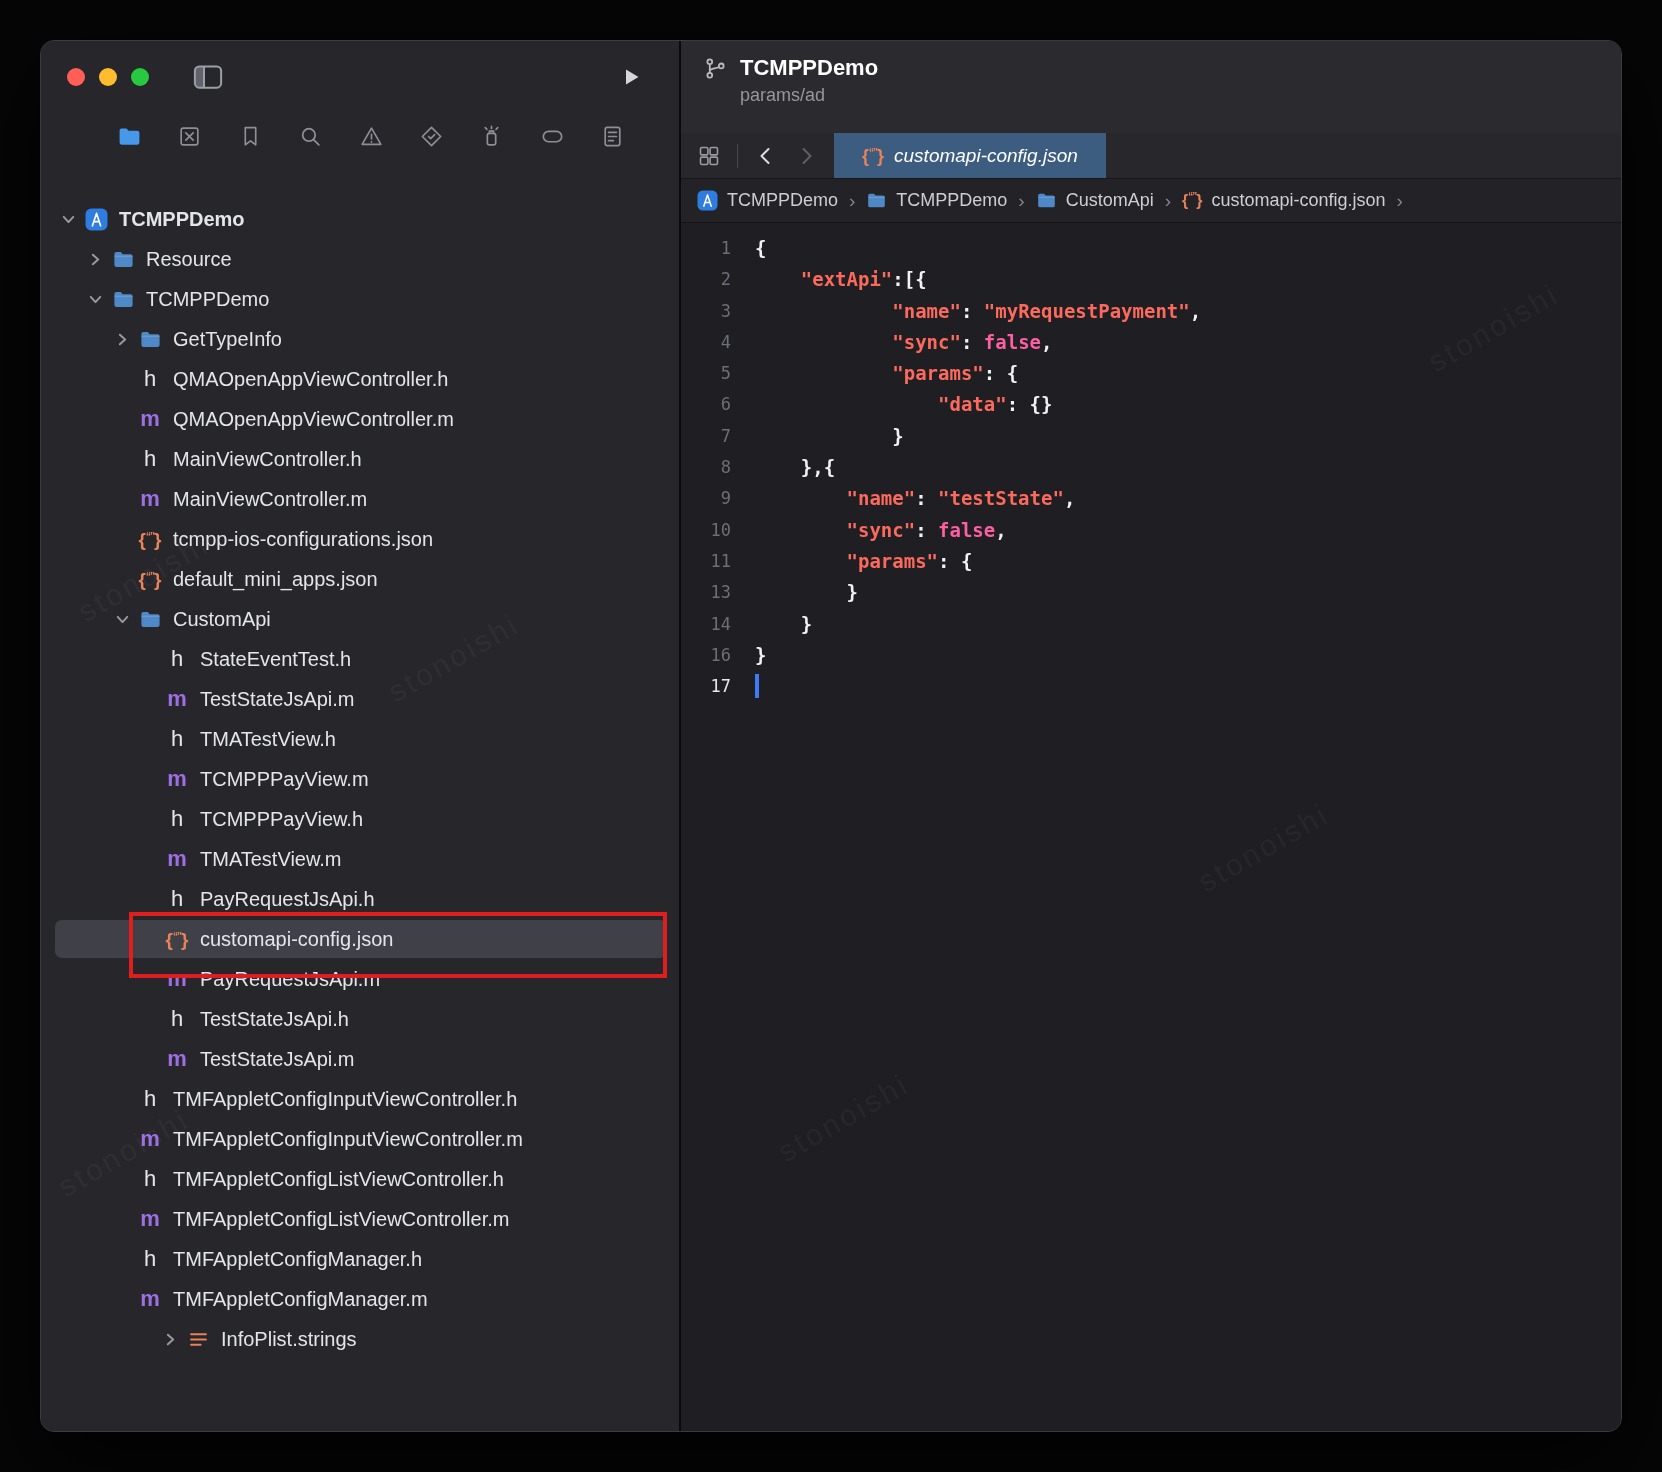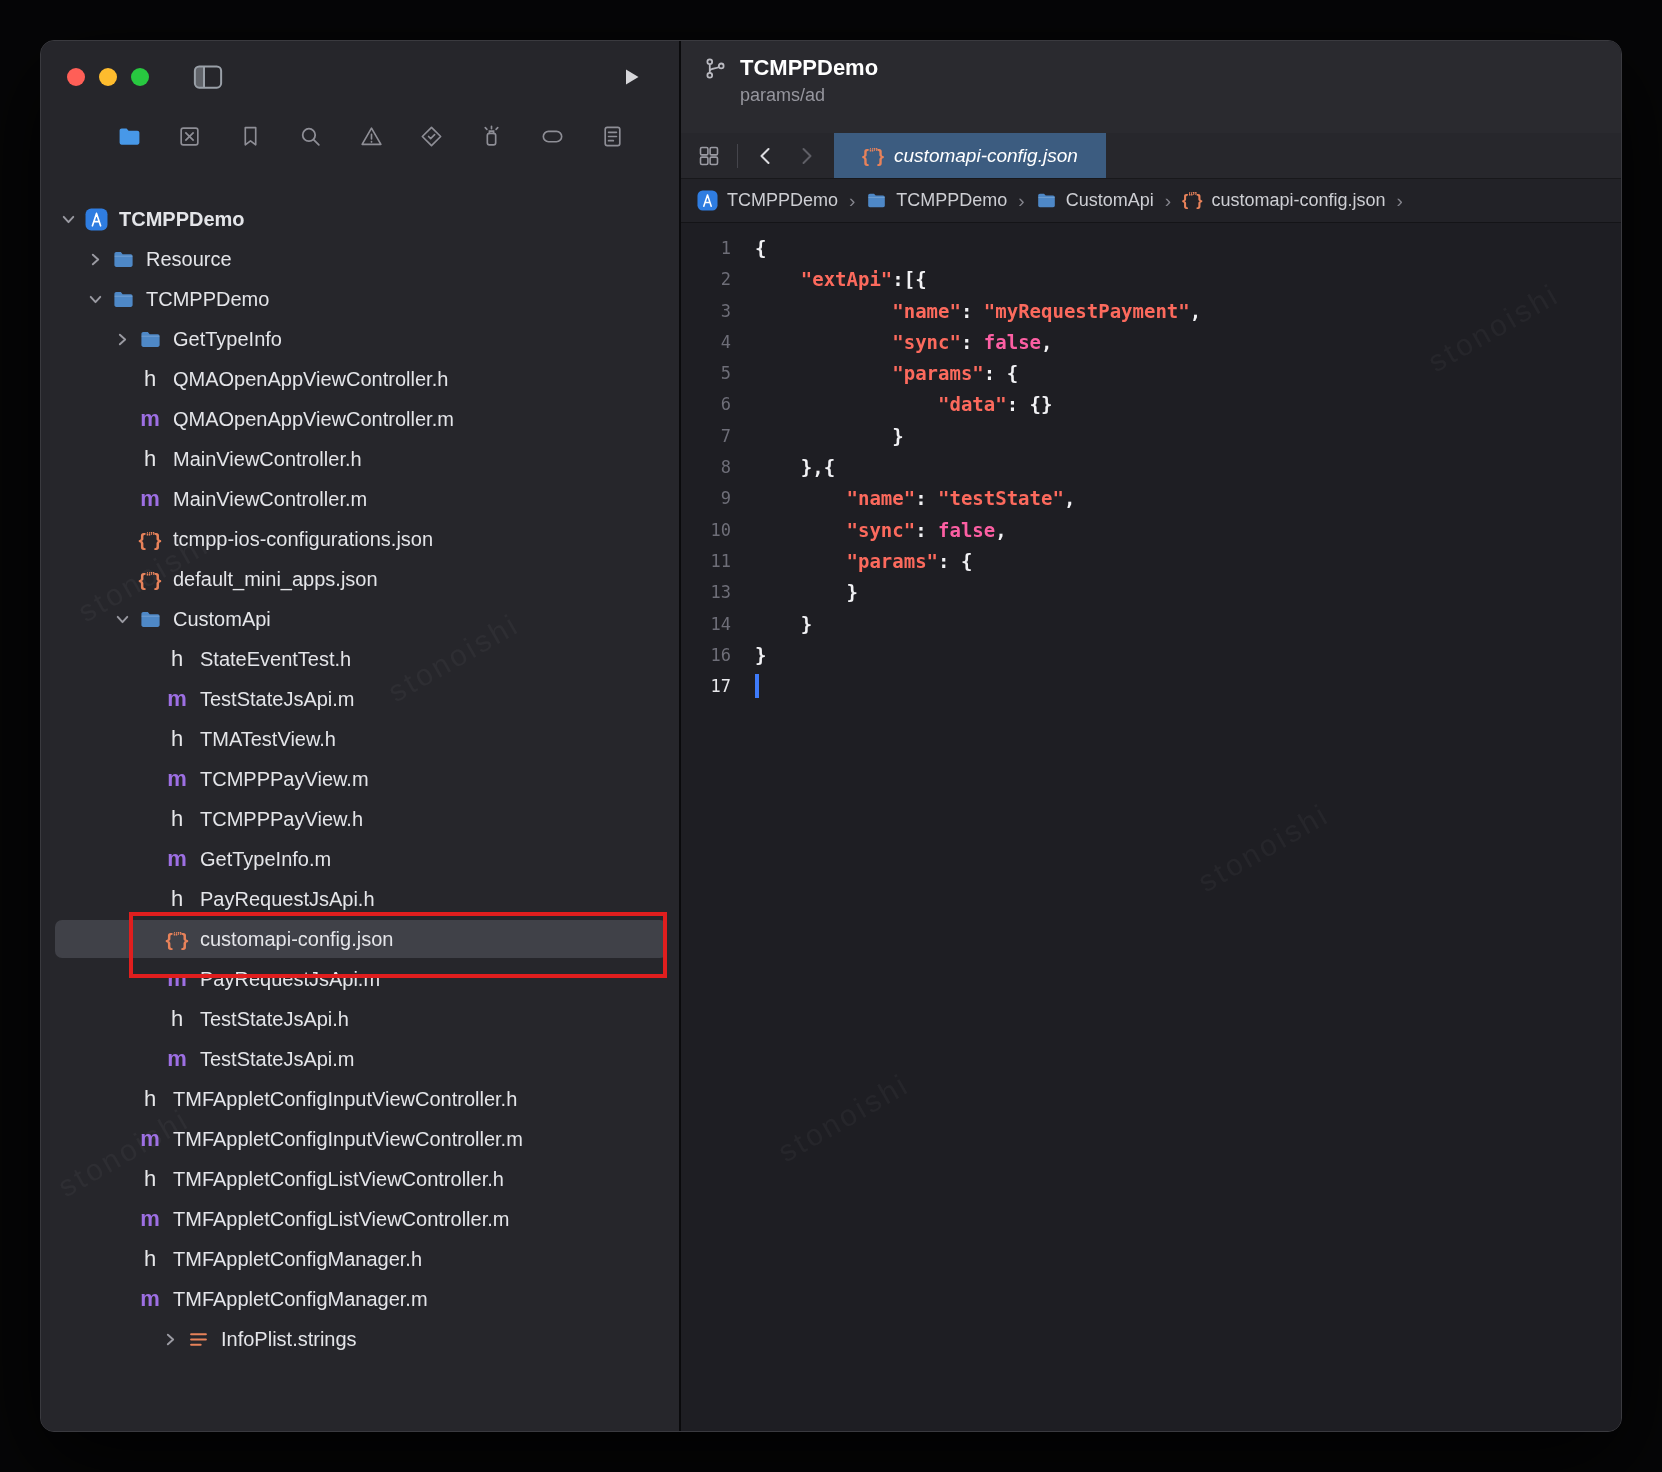--- a/index.html
+++ b/index.html
@@ -330,21 +330,21 @@
           <span class="tree-ic">
             <span class="f-letter f-h">h</span>
           </span>
           <span class="tree-label">TCMPPPayView.h</span>
         </div>
         <div class="tree-row" style="padding-left: 95px;">
           <span class="disc"></span>
           <span class="tree-ic">
             <span class="f-letter f-m">m</span>
           </span>
-          <span class="tree-label">GetTypeInfo.m</span>
+          <span class="tree-label">TMATestView.m</span>
         </div>
         <div class="tree-row" style="padding-left: 95px;">
           <span class="disc"></span>
           <span class="tree-ic">
             <span class="f-letter f-h">h</span>
           </span>
           <span class="tree-label">PayRequestJsApi.h</span>
         </div>
         <div class="tree-row selected annotated" style="padding-left: 95px;">
           <span class="disc"></span>

